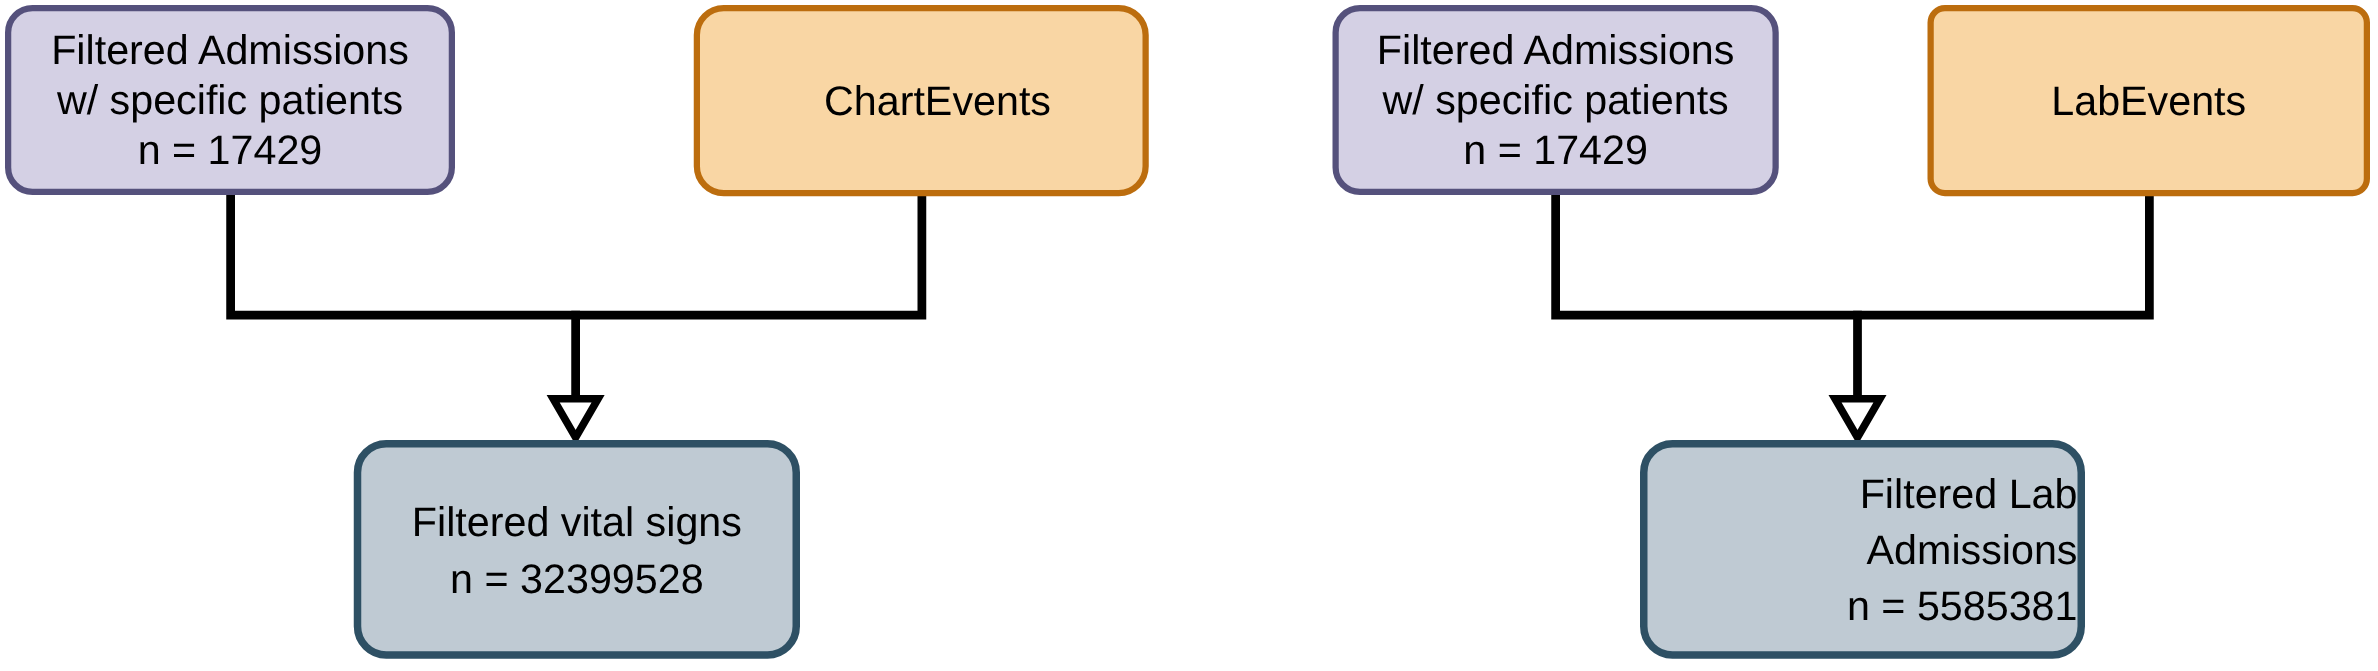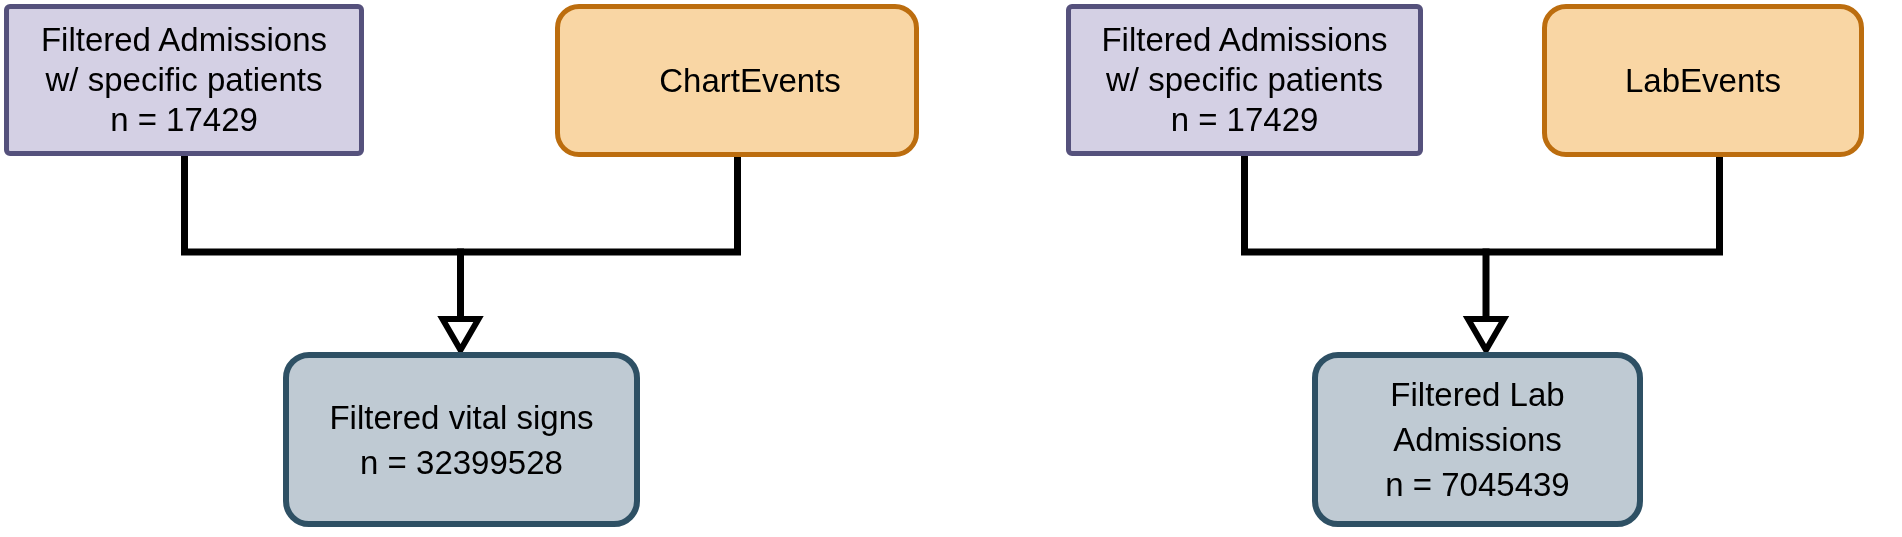--- a/index.html
+++ b/index.html
@@ -32,21 +32,21 @@
     text-align: center;
     z-index: 1;
     font-size: 33px;
     line-height: 40px;
   }
   .node .line { white-space: nowrap; }
 
   .node.admissions {
     background: #d4d0e4;
     border: 5px solid #55517c;
-    border-radius: 6px;
+    border-radius: 22px;
     width: 360px;
     height: 152px;
     top: 4px;
   }
   .node.events {
     background: #f9d6a4;
     border: 5px solid #bc6d0e;
     border-radius: 24px;
     height: 153px;
     top: 4px;
@@ -58,22 +58,22 @@
     height: 175px;
     top: 352px;
     line-height: 45px;
   }
 
   #adm-left   { left: 4px; }
   #chartevents{ left: 555px; width: 364px; padding-left: 26px; }
   #res-left   { left: 283px; width: 357px; }
 
   #adm-right  { left: 1066px; width: 357px; }
-  #labevents  { left: 1542px; width: 322px; }
-  #res-right  { left: 1312px; width: 331px; }
+  #labevents  { left: 1542px; width: 354px; border-radius: 14px; }
+  #res-right  { left: 1312px; width: 356px; align-items: flex-end; }
 </style>
 </head>
 <body>
 
 <div class="canvas">
 
   <svg class="connectors" width="1902" height="537" viewBox="0 0 1902 537">
 
     <path d="M184.5,150 L184.5,252 L737.5,252 L737.5,150" fill="none" stroke="#000000" stroke-width="7"></path>
     <path d="M460.5,248.5 L460.5,321" fill="none" stroke="#000000" stroke-width="7"></path>
@@ -105,16 +105,16 @@
     <div class="line">n = 17429</div>
   </div>
 
   <div id="labevents" class="node events">
     <div class="line">LabEvents</div>
   </div>
 
   <div id="res-right" class="node result">
     <div class="line">Filtered Lab</div>
     <div class="line">Admissions</div>
-    <div class="line">n = 7045439</div>
+    <div class="line">n = 5585381</div>
   </div>
 
 </div>
 
 </body></html>

